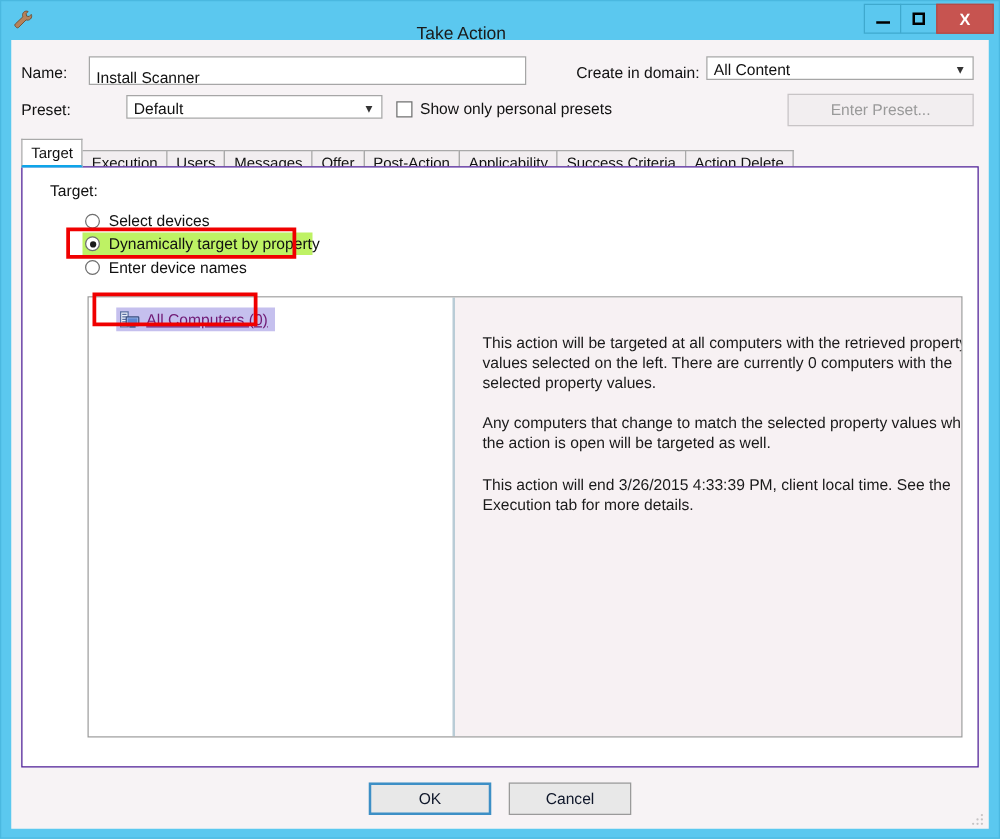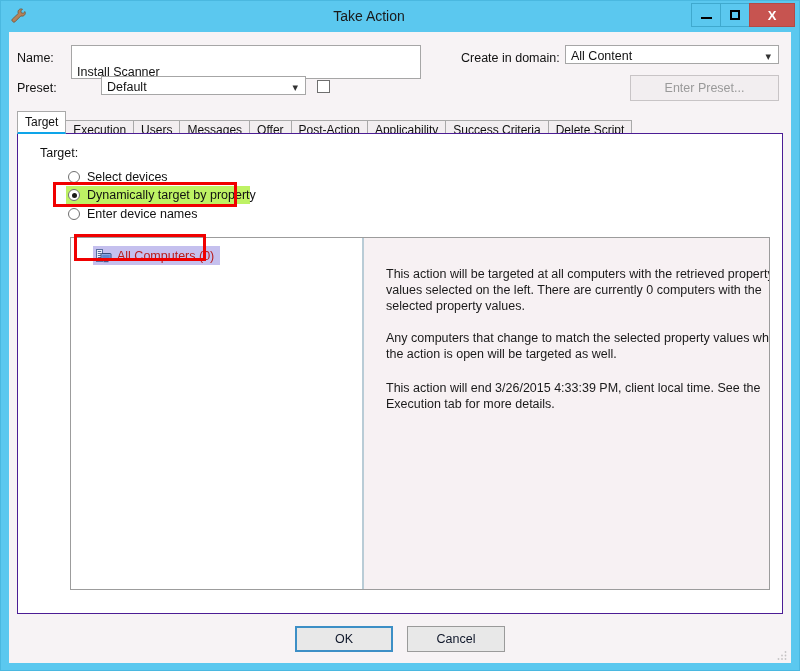--- a/index.html
+++ b/index.html
@@ -33,21 +33,21 @@
     width: 798px;
     height: 30px;
   }
   .title-icon {
     position: absolute;
     left: 8px; top: 6px;
     width: 18px; height: 18px;
   }
   .title-text {
     position: absolute;
-    left: 0; top: 0;
+    left: 0; top: 10px;
     width: 736px;
     height: 30px;
     line-height: 30px;
     text-align: center;
     font-size: 14px;
     color: #1a1a1a;
     font-family: "Liberation Sans", sans-serif;
   }
   .win-btns {
     position: absolute;
@@ -108,21 +108,21 @@
   }
 
   .textbox {
     position: absolute;
     box-sizing: border-box;
     background: #ffffff;
     border: 1px solid #a6a6a6;
     font-family: "Liberation Sans", sans-serif;
     font-size: 12.5px;
     color: #111;
-    padding: 16px 5px;
+    padding: 6px 5px;
     line-height: 21px;
     height: 23px;
     outline: none;
   }
 
   .combo {
     position: absolute;
     box-sizing: border-box;
     background: #ffffff;
     border: 1px solid #a6a6a6;
@@ -299,22 +299,23 @@
     box-sizing: border-box;
     background: #c5c0ee;
   }
   .tree-icon {
     width: 16px; height: 16px;
     margin-right: 5px;
     flex: none;
   }
   .tree-label {
     font-size: 12.5px;
-    color: #b91c1c;
+    color: #701a75;
     white-space: nowrap;
+    text-decoration: underline;
   }
 
   .desc {
     position: absolute;
     left: 22px;
     width: 400px;
     font-size: 12.5px;
     color: #1a1a1a;
     line-height: 16px;
   }
@@ -371,34 +372,35 @@
     </div>
 
     <div class="lbl" style="left:8px; top:49px;">Preset:</div>
     <div class="combo" style="left:92px; top:44px; width:205px;">
       <span class="combo-val">Default</span>
       <span class="chev">▾</span>
     </div>
 
     <div class="chk-wrap" style="left:308px; top:48px;">
       <span class="chk-box"></span>
+      <span class="chk-label">Show only personal presets</span>
     </div>
 
     <div class="btn disabled" style="left:621px; top:43px; width:149px;">Enter Preset...</div>
 
     <div class="tabstrip">
       <div class="tab active">Target</div>
       <div class="tab">Execution</div>
       <div class="tab">Users</div>
       <div class="tab">Messages</div>
       <div class="tab">Offer</div>
       <div class="tab">Post-Action</div>
       <div class="tab">Applicability</div>
       <div class="tab">Success Criteria</div>
-      <div class="tab">Delete Script</div>
+      <div class="tab">Action Delete</div>
     </div>
 
     <div class="tabpanel">
 
       <div class="lbl" style="left:22px; top:12px; font-size:12.5px;">Target:</div>
 
       <div class="radio-row" style="left:48px; top:34px; width:140px;">
         <span class="radio-circle"></span>
         <span class="radio-label">Select devices</span>
       </div>

